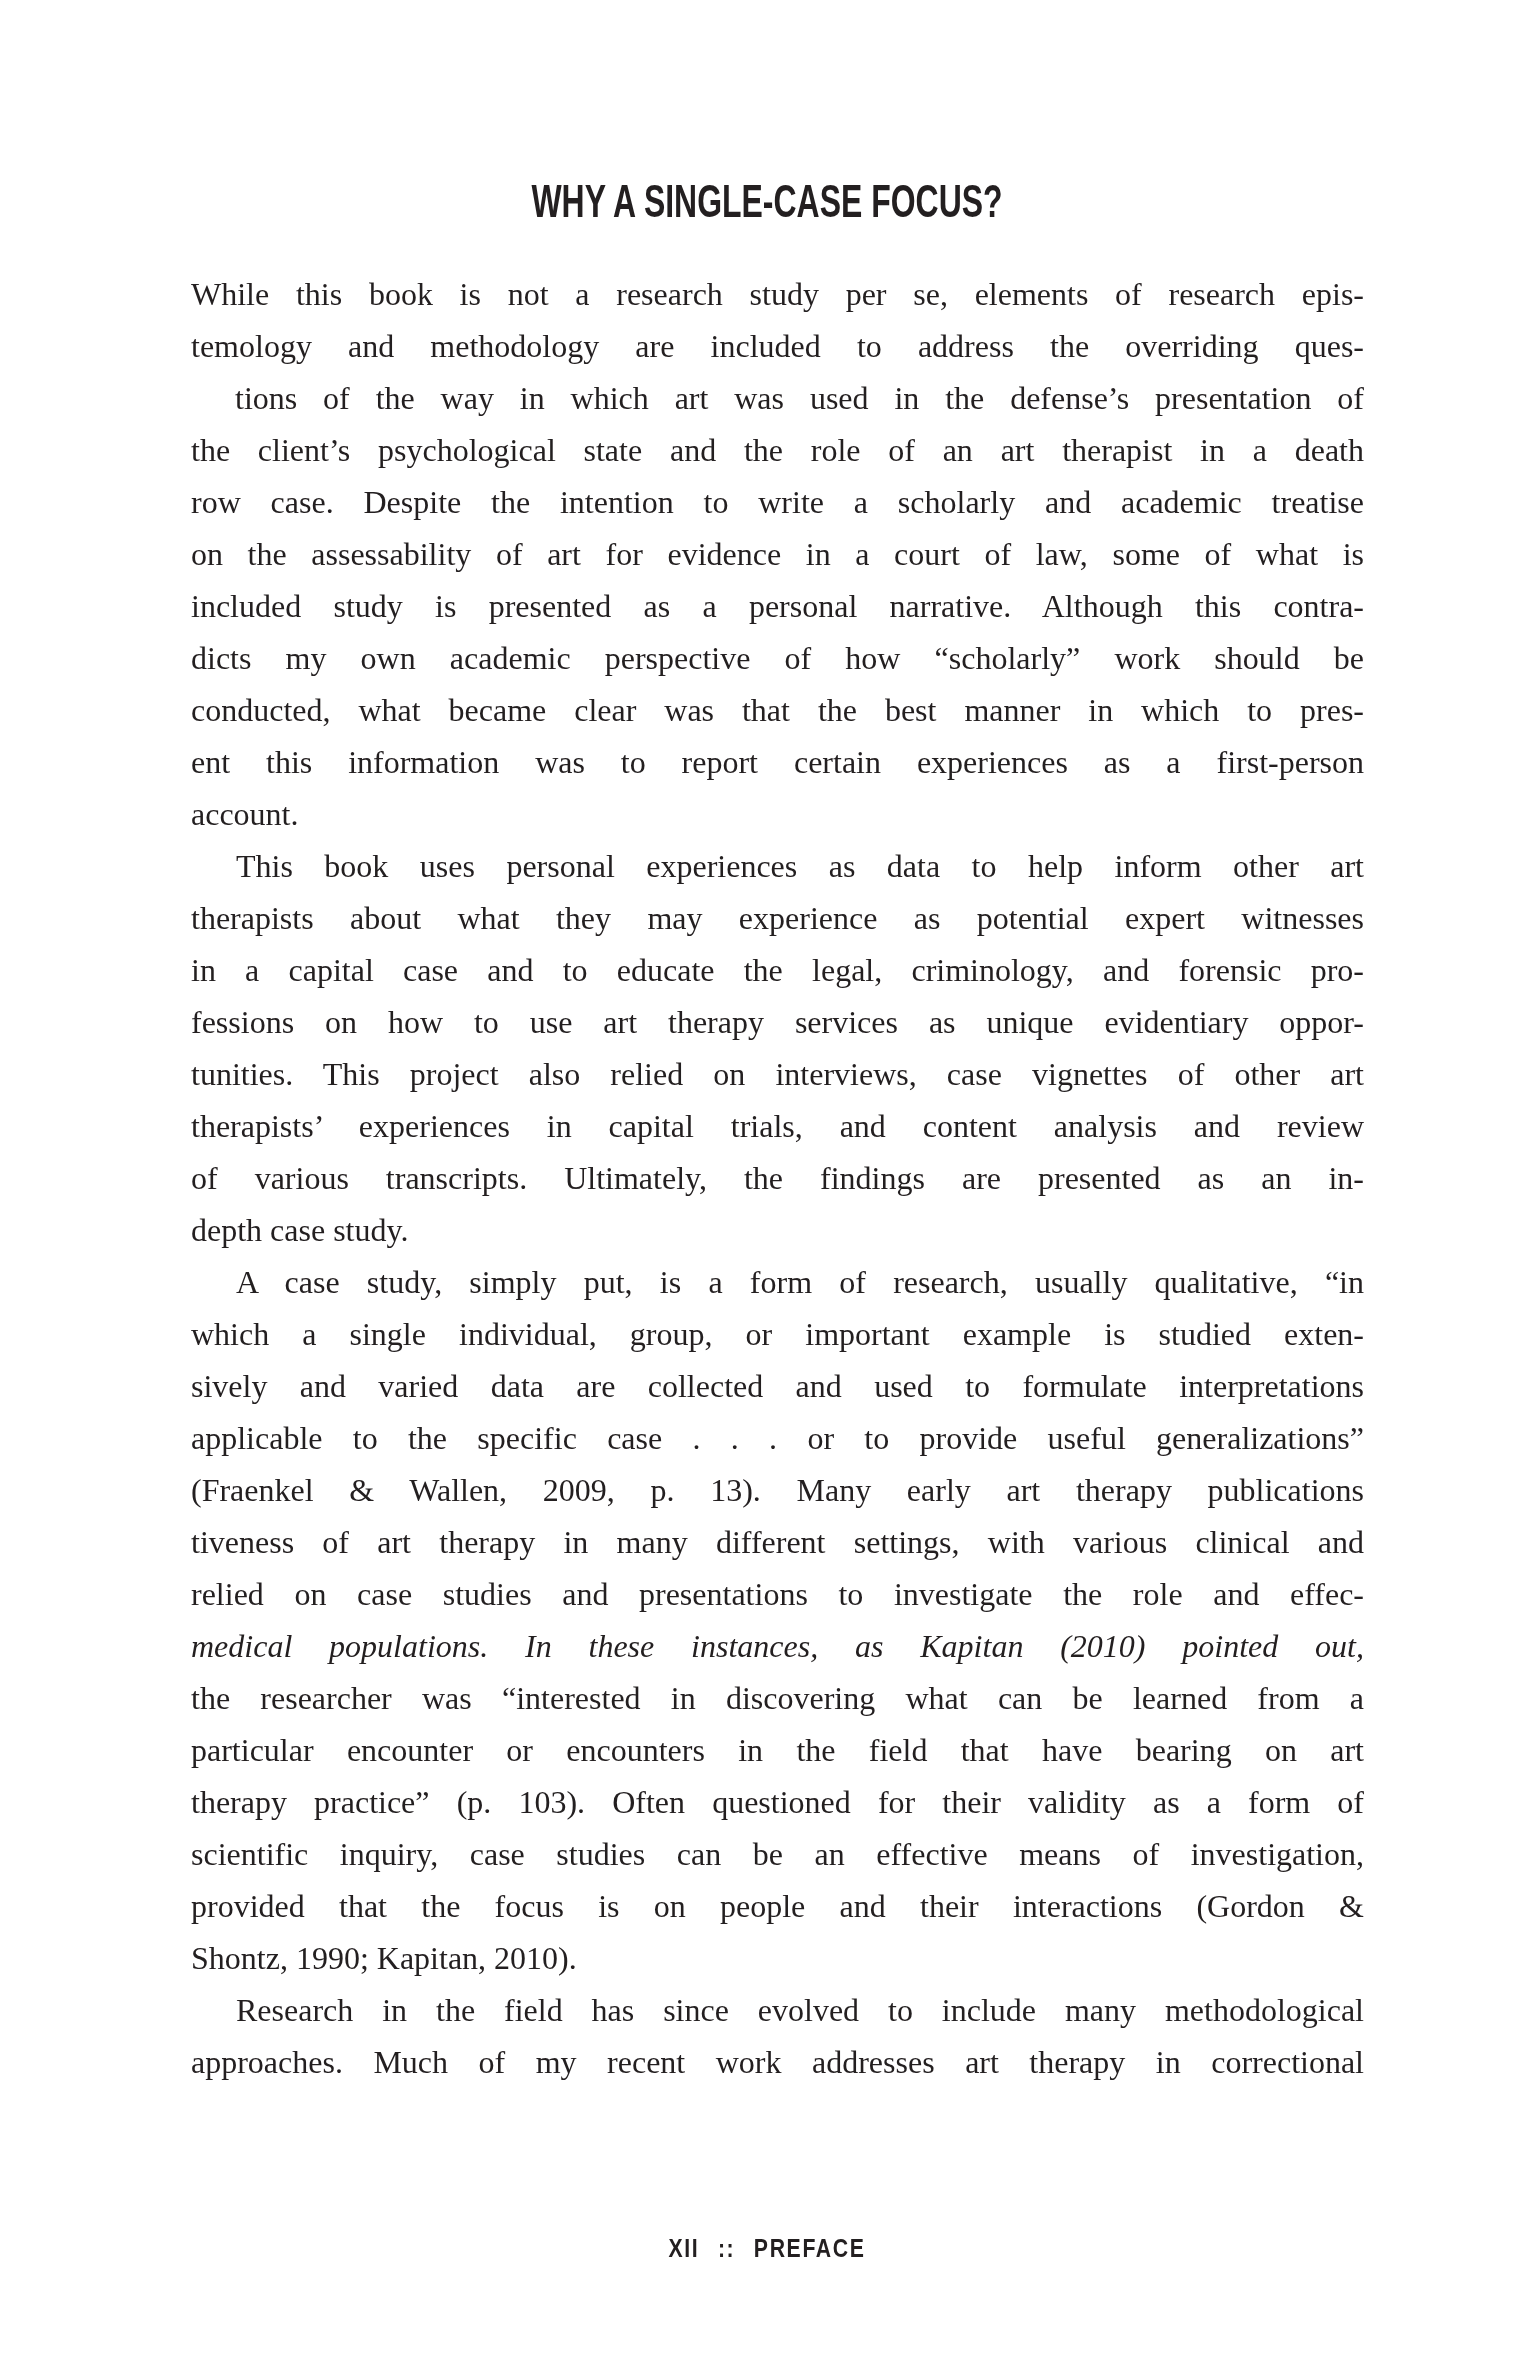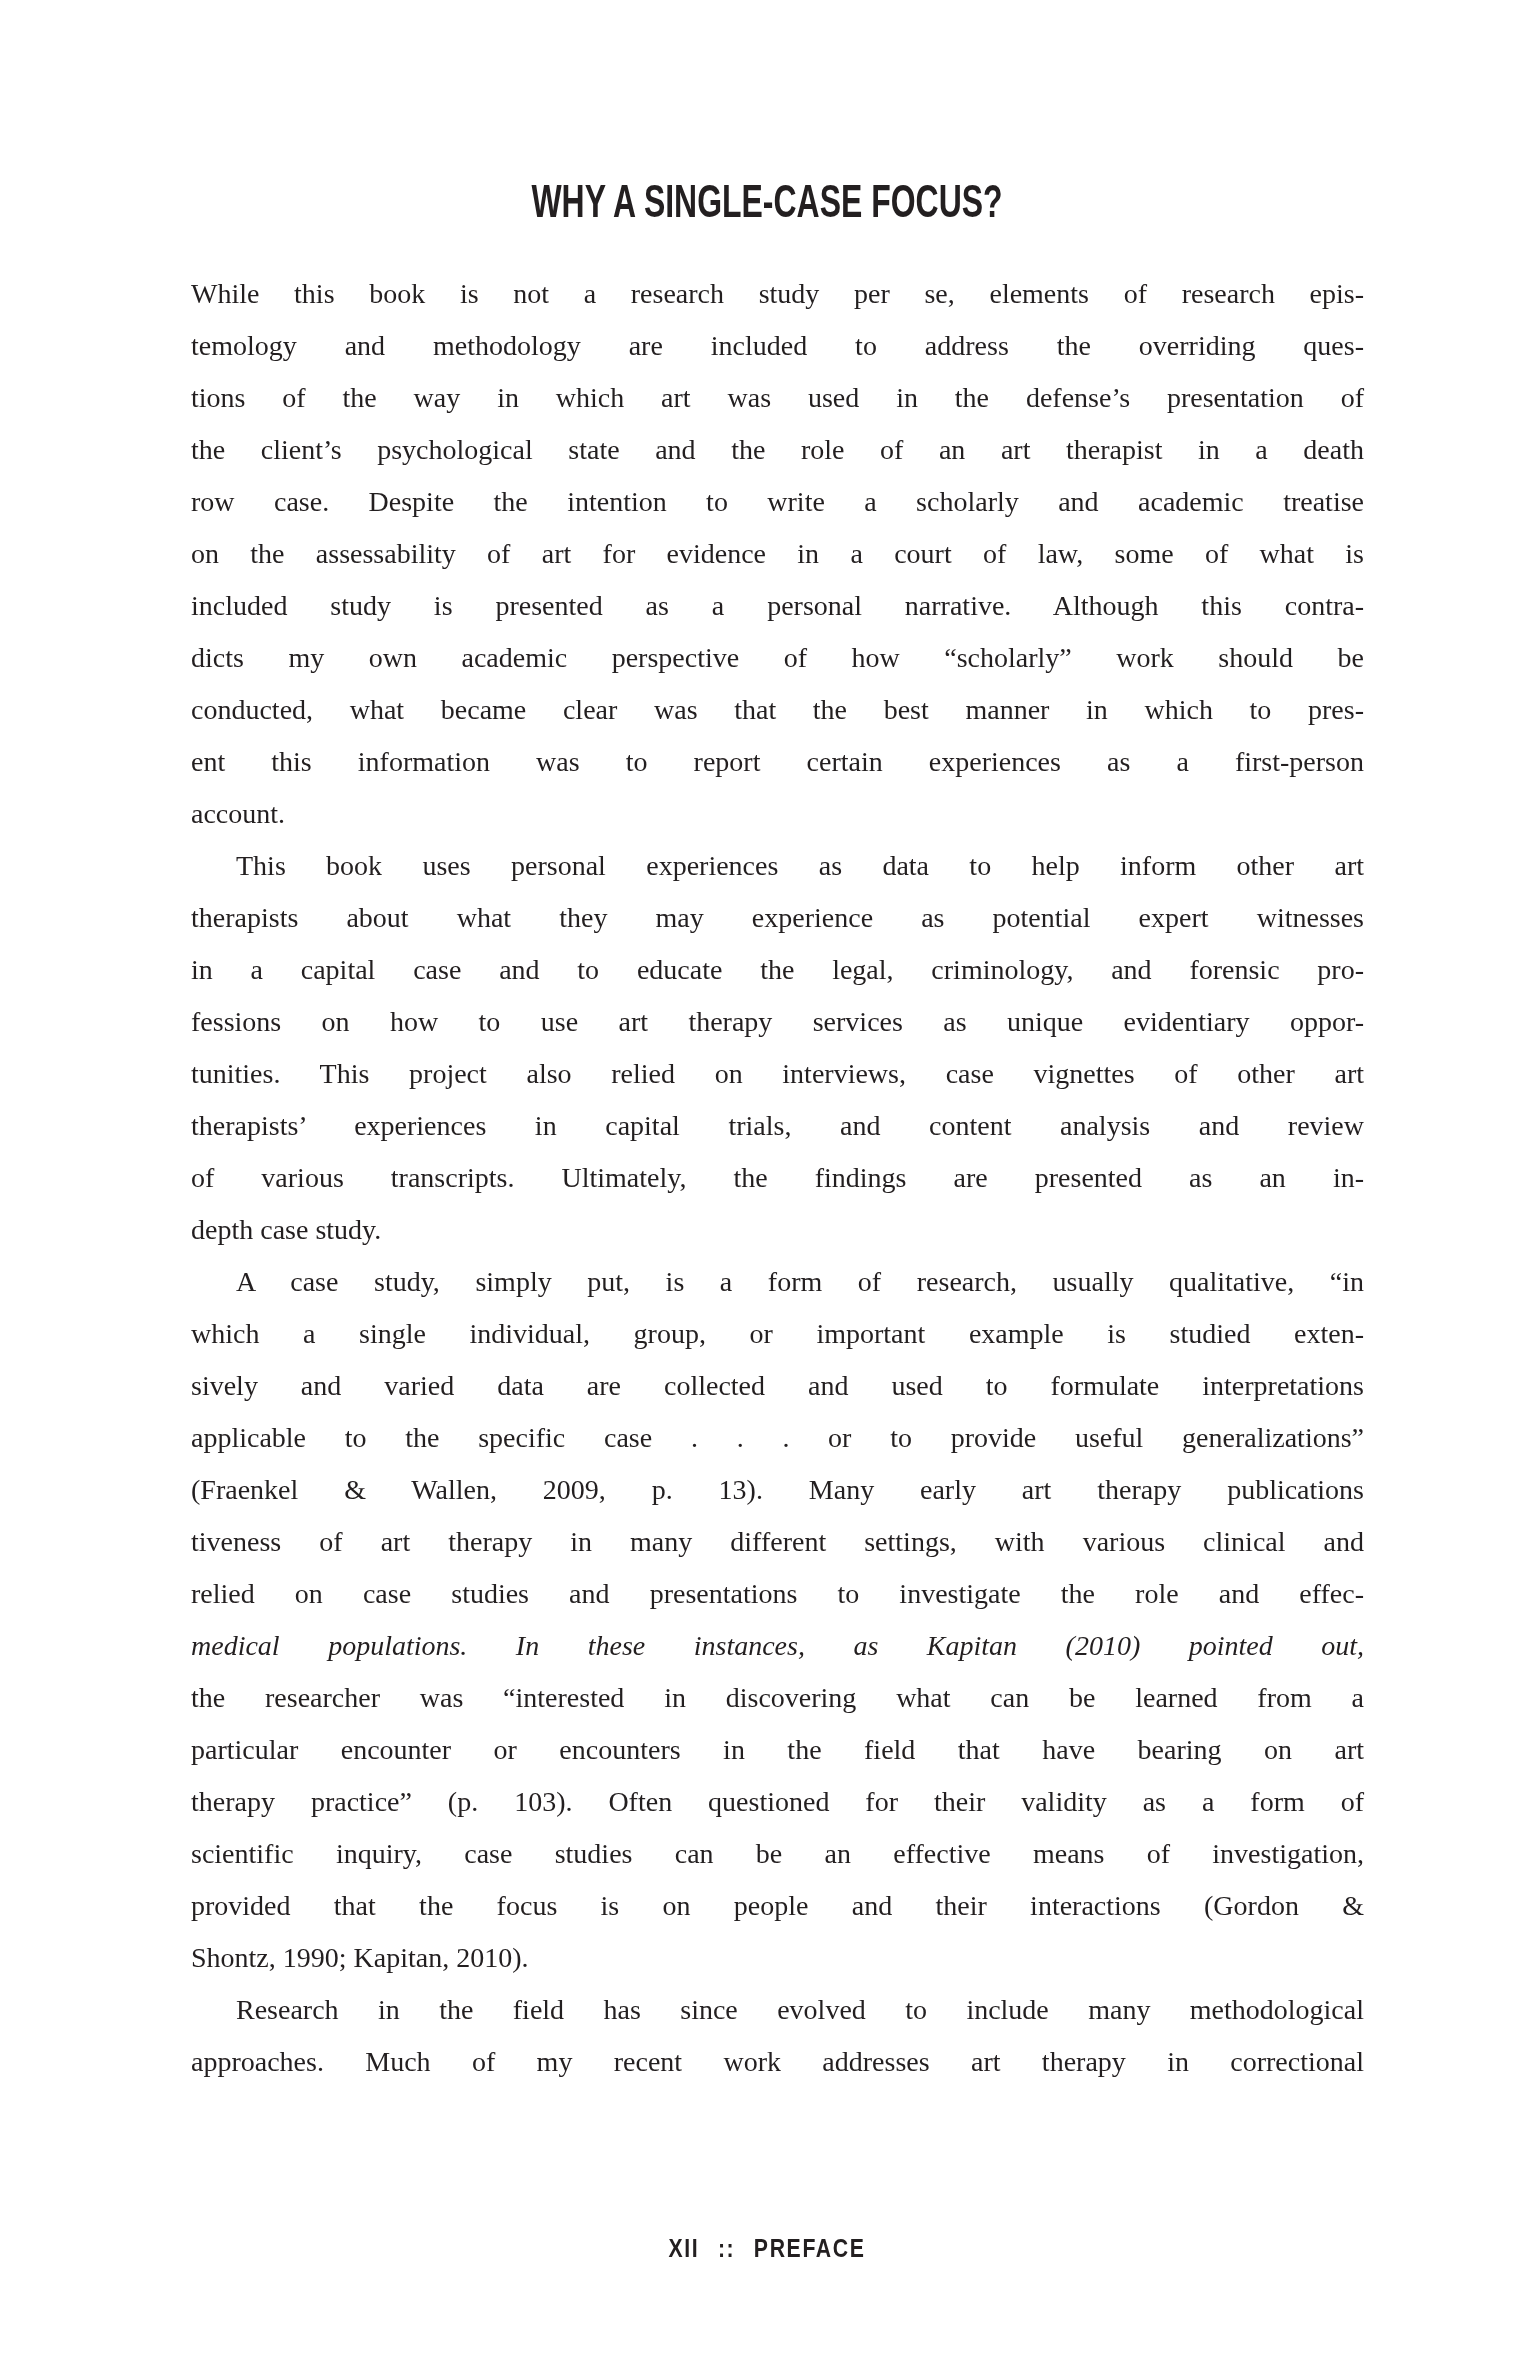--- a/index.html
+++ b/index.html
@@ -35,21 +35,21 @@
       transform-origin: 50% 50%;
       color: #231f20;
       margin: 0;
     }
     .body-text {
       position: absolute;
       left: 191px;
       top: 268px;
       width: 1173px;
       font-family: "Liberation Serif", serif;
-      font-size: 28px;
+      font-size: 32px;
       line-height: 52px;
       color: #231f20;
     }
     .para {
       margin: 0;
       padding: 0;
     }
     .line {
       display: block;
       white-space: nowrap;
@@ -82,21 +82,21 @@
 <body>
 
 <div class="page">
   <h2 class="heading">WHY A SINGLE-CASE FOCUS?</h2>
 
   <div class="body-text">
 
     <p class="para">
       <span class="line" style="white-space: normal;">While this book is not a research study per se, elements of research epis-</span>
       <span class="line" style="white-space: normal;">temology and methodology are included to address the overriding ques-</span>
-      <span class="line" style="white-space: normal;">tions of the way in which art was used in the defense’s presentation of</span>
+      <span class="line" style="white-space: normal; margin-left: 44px;">tions of the way in which art was used in the defense’s presentation of</span>
       <span class="line" style="white-space: normal;">the client’s psychological state and the role of an art therapist in a death</span>
       <span class="line" style="white-space: normal;">row case. Despite the intention to write a scholarly and academic treatise</span>
       <span class="line" style="white-space: normal;">on the assessability of art for evidence in a court of law, some of what is</span>
       <span class="line" style="white-space: normal;">included study is presented as a personal narrative. Although this contra-</span>
       <span class="line" style="white-space: normal;">dicts my own academic perspective of how “scholarly” work should be</span>
       <span class="line" style="white-space: normal;">conducted, what became clear was that the best manner in which to pres-</span>
       <span class="line" style="white-space: normal;">ent this information was to report certain experiences as a first-person</span>
       <span class="line last">account.</span>
     </p>
 

